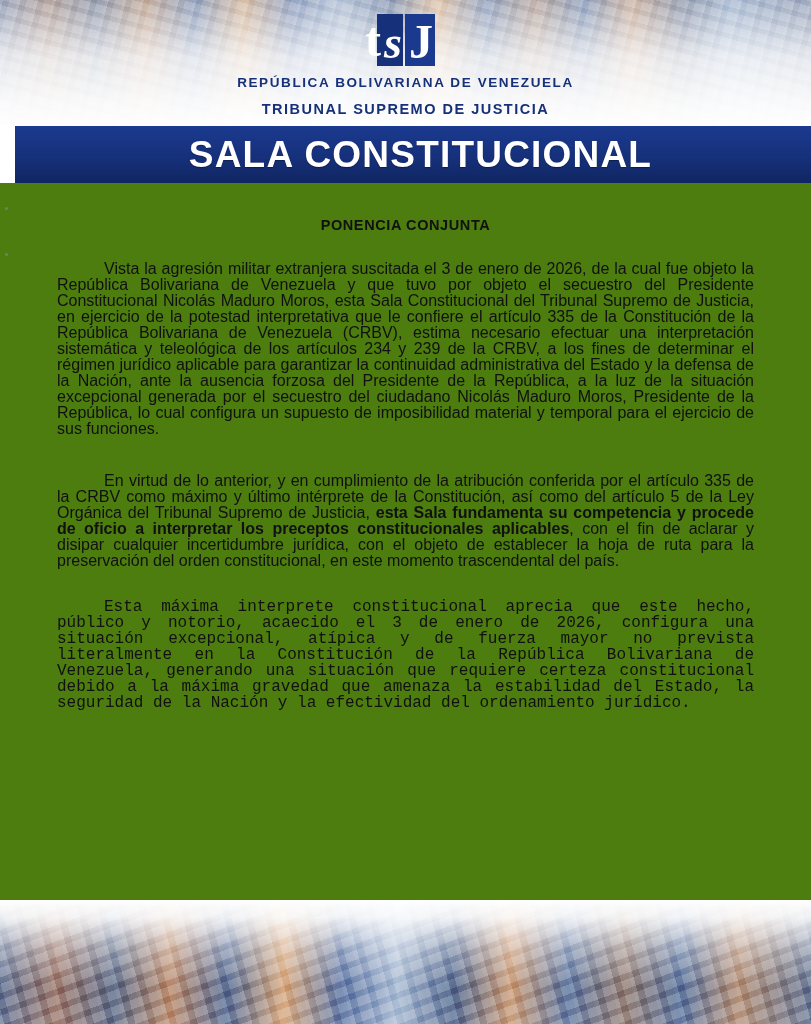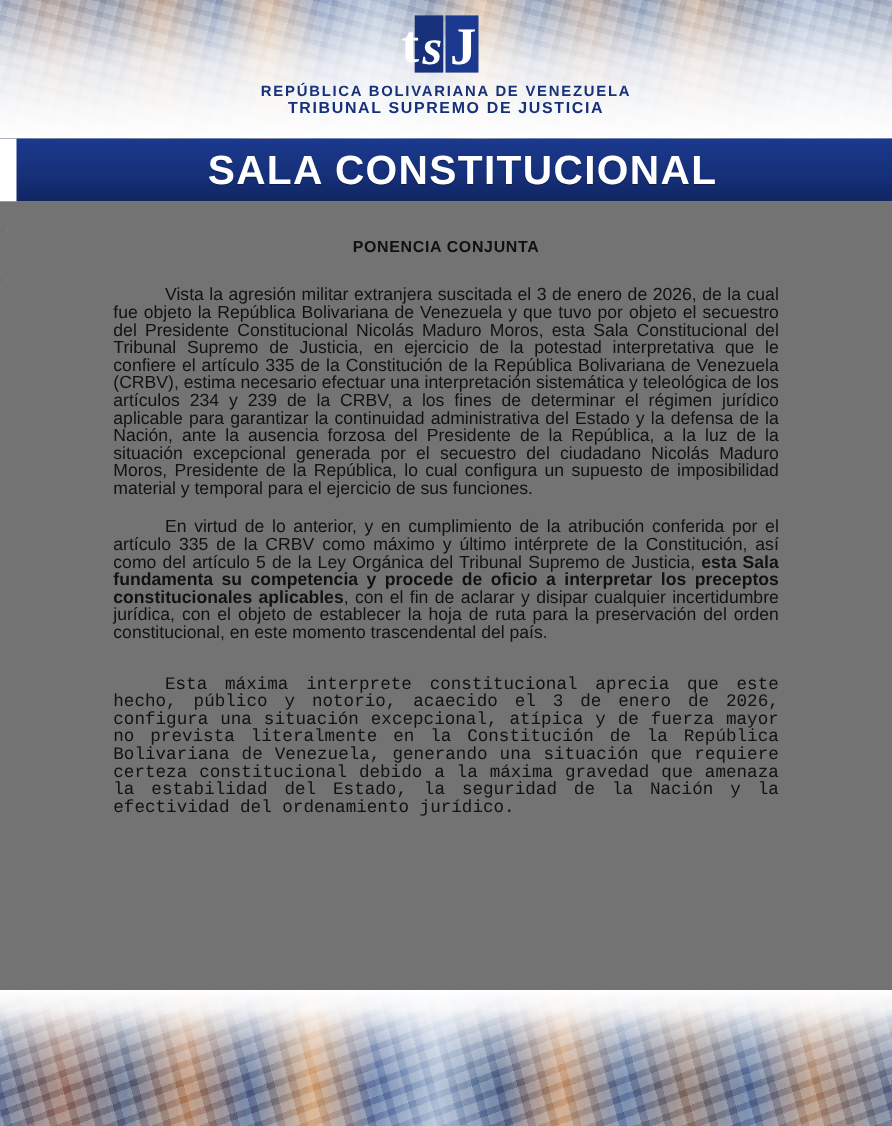--- a/index.html
+++ b/index.html
@@ -106,21 +106,21 @@
   .logo-mark svg { display: block; }
 
   .logo-line1 {
     margin-top: 7px;
     font-size: 13.5px;
     letter-spacing: 1.6px;
     font-weight: bold;
     color: #16307a;
   }
   .logo-line2 {
-    margin-top: 1px;
+    margin-top: 11px;
     font-size: 14.5px;
     letter-spacing: 1.5px;
     font-weight: bold;
     color: #16307a;
     text-align: center;
   }
 
   
   .title-bar {
     position: absolute;
@@ -142,45 +142,45 @@
     text-shadow: 0 1px 1px rgba(0,0,0,0.35);
   }
 
   
   .content {
     position: absolute;
     top: 183px;
     left: 0;
     width: 811px;
     height: 717px;
-    background: #737373;
+    background: #4d7c0f;
     z-index: 4;
     box-sizing: border-box;
-    padding: 0 103px;
+    padding: 0 57px;
   }
   .subtitle {
     text-align: center;
     font-size: 14.5px;
     font-weight: bold;
     letter-spacing: 0.6px;
     color: #111111;
     margin-top: 34px;
     margin-bottom: 0;
   }
   .para {
     text-align: justify;
     text-justify: inter-word;
     font-size: 16px;
     line-height: 16px;
     color: #111111;
     margin: 0;
     text-indent: 47px;
   }
   .para.p1 { margin-top: 28px; }
-  .para.p2 { margin-top: 19px; }
+  .para.p2 { margin-top: 36px; }
   .para.p3 { margin-top: 30px; font-family: Liberation Mono, monospace; }
   .para b { font-weight: bold; }
 
   
   .edge-dot {
     position: absolute;
     left: 5px;
     width: 3px;
     height: 3px;
     border-radius: 50%;

